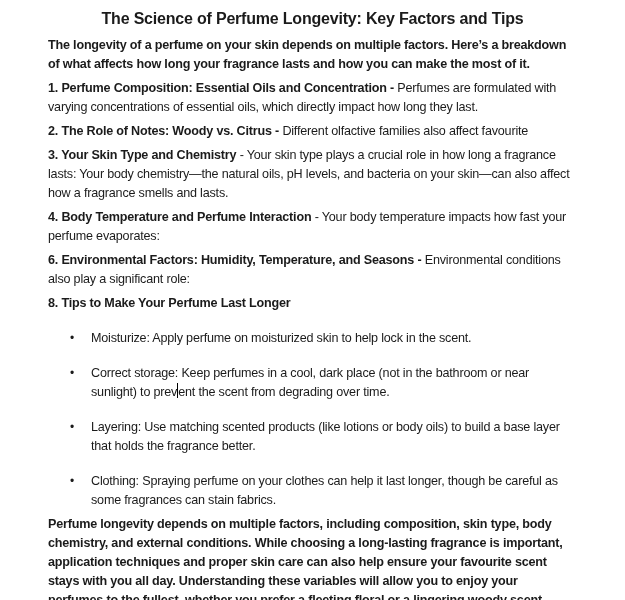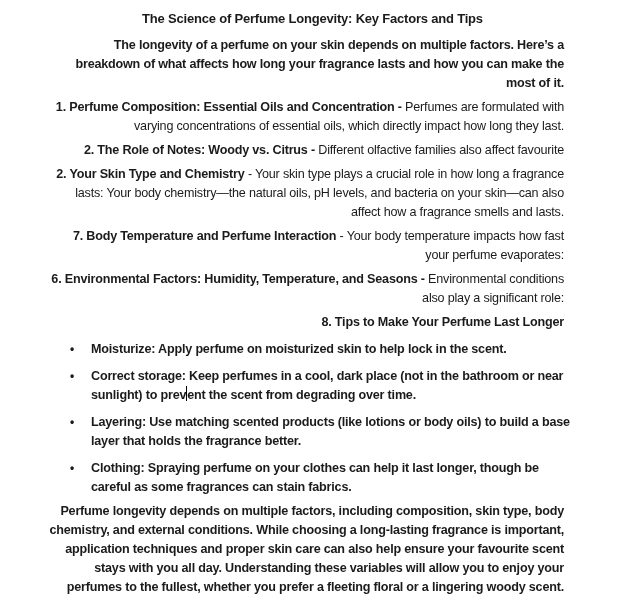--- a/index.html
+++ b/index.html
@@ -16,44 +16,42 @@
     height: 600px;
     padding: 9px 48px 0 48px;
     font-family: "Liberation Sans", sans-serif;
     font-size: 12.6px;
     letter-spacing: -0.2px;
     line-height: 19px;
     color: #1b1b1b;
     cursor: text;
   }
   .title {
-    font-size: 13px;
+    font-size: 16px;
     font-weight: 700;
     text-align: center;
     margin: 0 0 8px 0;
   }
   .para {
-    margin: 0 13px 5px 0;
-    text-align: right;
+    margin: 0 4px 5px 0;
   }
   .bold-para {
     font-weight: 700;
   }
   .para strong {
     font-weight: 700;
   }
   ul.bullets {
     list-style: none;
     margin: 0 0 5px 0;
     padding: 0 0 0 43px;
   }
   li.bullet {
     position: relative;
-    margin: 8px 0 5px 0;
-    font-weight: bold;
+    margin: 16px 0 5px 0;
   }
   li.bullet::before {
     content: "\2022";
     position: absolute;
     left: -21px;
     top: 0;
     font-size: 12px;
   }
   .caret {
     display: inline-block;
@@ -72,23 +70,23 @@
 <div class="doc">
 
   <h1 class="title">The Science of Perfume Longevity: Key Factors and Tips</h1>
 
   <p class="para bold-para">The longevity of a perfume on your skin depends on multiple factors. Here’s a breakdown of what affects how long your fragrance lasts and how you can make the most of it.</p>
 
   <p class="para"><strong>1. Perfume Composition: Essential Oils and Concentration -</strong><span> Perfumes are formulated with varying concentrations of essential oils, which directly impact how long they last.</span></p>
 
   <p class="para"><strong>2. The Role of Notes: Woody vs. Citrus -</strong><span> Different olfactive families also affect favourite</span></p>
 
-  <p class="para"><strong>2. Your Skin Type and Chemistry</strong><span> - Your skin type plays a crucial role in how long a fragrance lasts: Your body chemistry—the natural oils, pH levels, and bacteria on your skin—can also affect how a fragrance smells and lasts.</span></p>
+  <p class="para"><strong>3. Your Skin Type and Chemistry</strong><span> - Your skin type plays a crucial role in how long a fragrance lasts: Your body chemistry—the natural oils, pH levels, and bacteria on your skin—can also affect how a fragrance smells and lasts.</span></p>
 
-  <p class="para"><strong>7. Body Temperature and Perfume Interaction</strong><span> - Your body temperature impacts how fast your perfume evaporates:</span></p>
+  <p class="para"><strong>4. Body Temperature and Perfume Interaction</strong><span> - Your body temperature impacts how fast your perfume evaporates:</span></p>
 
 
   <p class="para"><strong>6. Environmental Factors: Humidity, Temperature, and Seasons -</strong><span> Environmental conditions also play a significant role:</span></p>
 
   <p class="para bold-para">8. Tips to Make Your Perfume Last Longer</p>
 
   <ul class="bullets">
     <li class="bullet"><span>Moisturize: Apply perfume on moisturized skin to help lock in the scent.</span></li>
     <li class="bullet"><span>Correct storage: Keep perfumes in a cool, dark place (not in the bathroom or near sunlight) to prev</span><span class="caret"></span><span>ent the scent from degrading over time.</span></li>
     <li class="bullet"><span>Layering: Use matching scented products (like lotions or body oils) to build a base layer that holds the fragrance better.</span></li>

